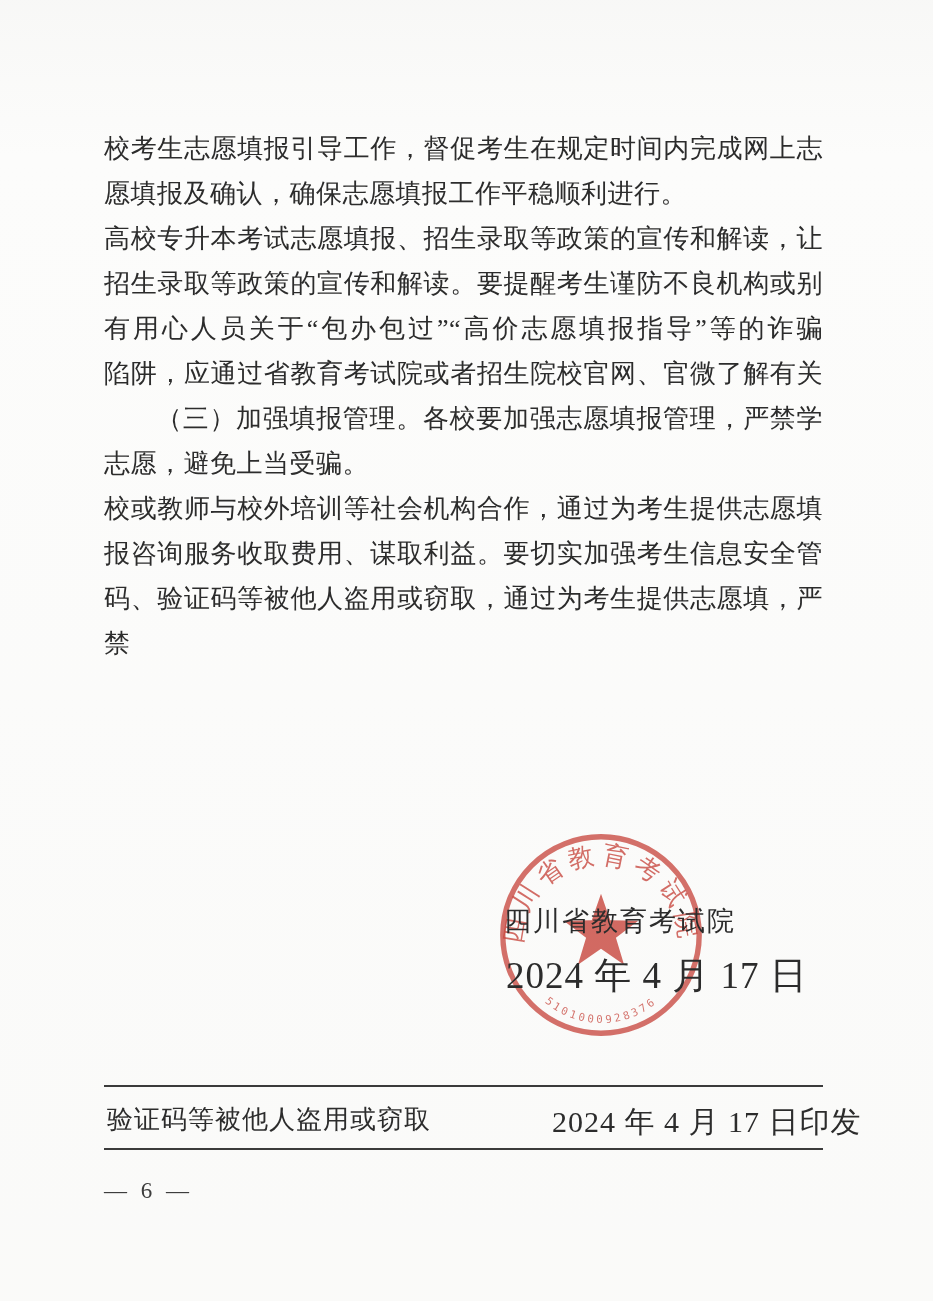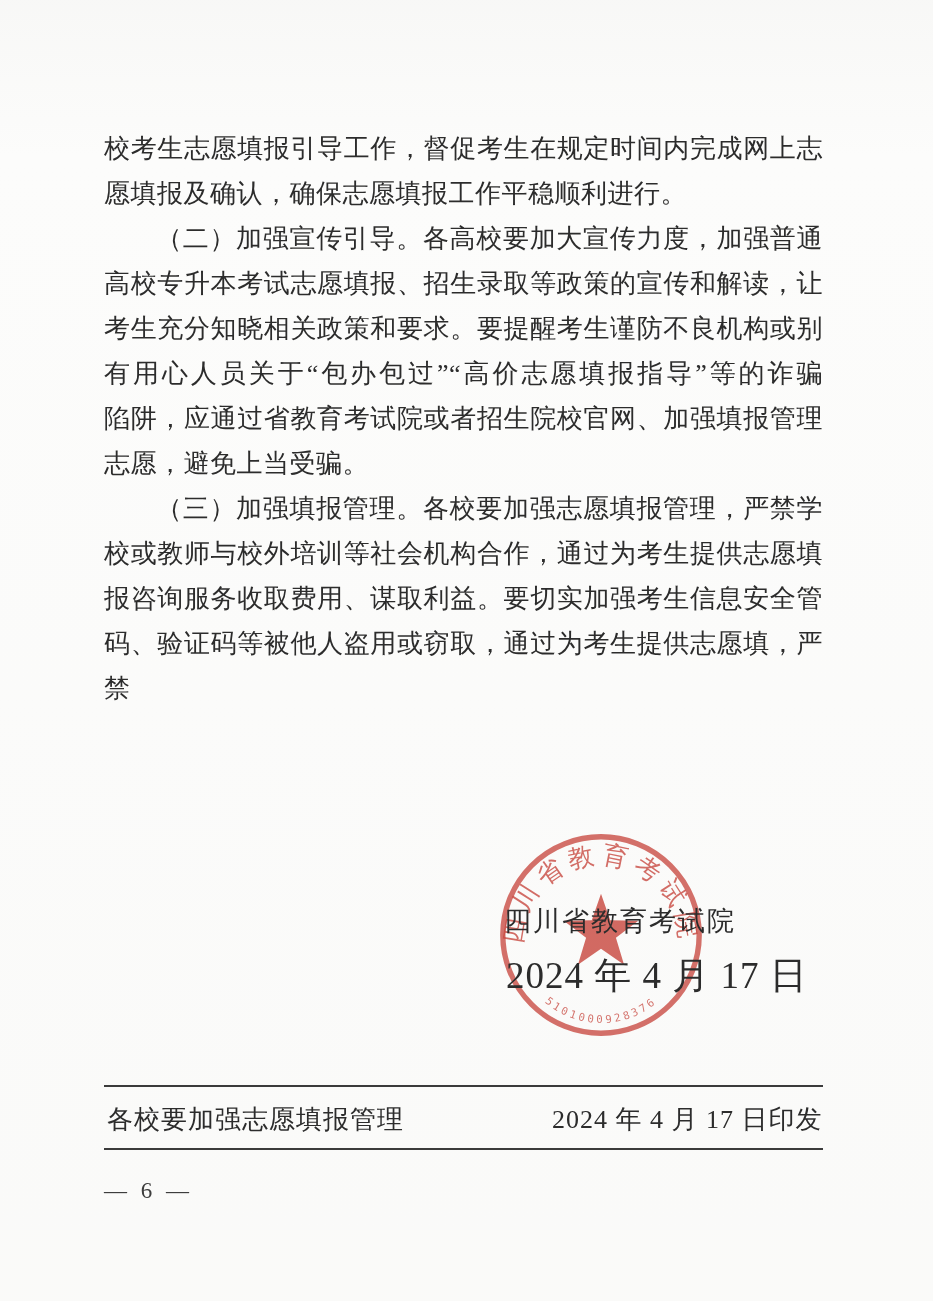--- a/index.html
+++ b/index.html
@@ -49,45 +49,44 @@
 
   .footer-rule { position:absolute; left:104px; width:719px; height:2px; background:#3b3b3b; }
   .footer-rule.top { top:1085px; }
   .footer-rule.bottom { top:1148px; }
   .footer-office {
     position:absolute; left:107px; top:1102px;
     font-size:26px; letter-spacing:1px;
   }
   .footer-date {
     position:absolute; left:552px; top:1102px;
-    font-size:26px; letter-spacing:1px;
+    font-size:30px; letter-spacing:1px;
   }
   .page-num {
     position:absolute; left:104px; top:1178px;
     font-size:23px; letter-spacing:4px; color:#3d3d3d;
   }
 </style>
 </head>
 <body>
 
 <div class="page">
 
   <div class="content">
 
     <div class="line">校考生志愿填报引导工作，督促考生在规定时间内完成网上志</div>
     <div class="line short">愿填报及确认，确保志愿填报工作平稳顺利进行。</div>
 
-    <div class="line indent">（二）加强宣传引导。各高校要加大宣传力度，加强普通</div>
     <div class="line">高校专升本考试志愿填报、招生录取等政策的宣传和解读，让</div>
-    <div class="line">考生充分知晓相关政策和要求。要提醒考生谨防不良机构或别</div>
+    <div class="line">招生录取等政策的宣传和解读。要提醒考生谨防不良机构或别</div>
     <div class="line">有用心人员关于“包办包过”“高价志愿填报指导”等的诈骗</div>
-    <div class="line">陷阱，应通过省教育考试院或者招生院校官网、加强填报管理</div>
+    <div class="line">陷阱，应通过省教育考试院或者招生院校官网、官微了解有关</div>
+    <div class="line indent">（三）加强填报管理。各校要加强志愿填报管理，严禁学</div>
+
     <div class="line short">志愿，避免上当受骗。</div>
-
-    <div class="line indent">（三）加强填报管理。各校要加强志愿填报管理，严禁学</div>
     <div class="line">校或教师与校外培训等社会机构合作，通过为考生提供志愿填</div>
     <div class="line">报咨询服务收取费用、谋取利益。要切实加强考生信息安全管</div>
     <div class="line">码、验证码等被他人盗用或窃取，通过为考生提供志愿填，严禁</div>
   </div>
 
   <svg class="seal" viewBox="0 0 220 220" xmlns="http://www.w3.org/2000/svg">
     <circle cx="110" cy="110" r="100" fill="none" stroke-width="5.5" opacity="0.78" stroke="#c43a31"></circle>
 
     <polygon opacity="0.82" points="110,68 119.4,95.1 148,95.6 125.2,112.9 133.5,140.4 110,124 86.5,140.4 94.8,112.9 72,95.6 100.6,95.1" fill="#c43a31"></polygon>
 
@@ -100,19 +99,19 @@
     </text>
     <text font-size="11" opacity="0.75" letter-spacing="3" font-family="'DejaVu Sans Mono',monospace" fill="#c43a31">
       <textPath href="#sealBottomArc" startOffset="50%" text-anchor="middle">5101000928376</textPath>
     </text>
   </svg>
 
   <div class="sig-org">四川省教育考试院</div>
   <div class="sig-date">2024 年 4 月 17 日</div>
 
   <div class="footer-rule top"></div>
-  <div class="footer-office">各校要加强志愿填报管理</div>
+  <div class="footer-office">验证码等被他人盗用或窃取</div>
   <div class="footer-date">2024 年 4 月 17 日印发</div>
   <div class="footer-rule bottom"></div>
 
   <div class="page-num">— 6 —</div>
 
 </div>
 
 </body></html>

